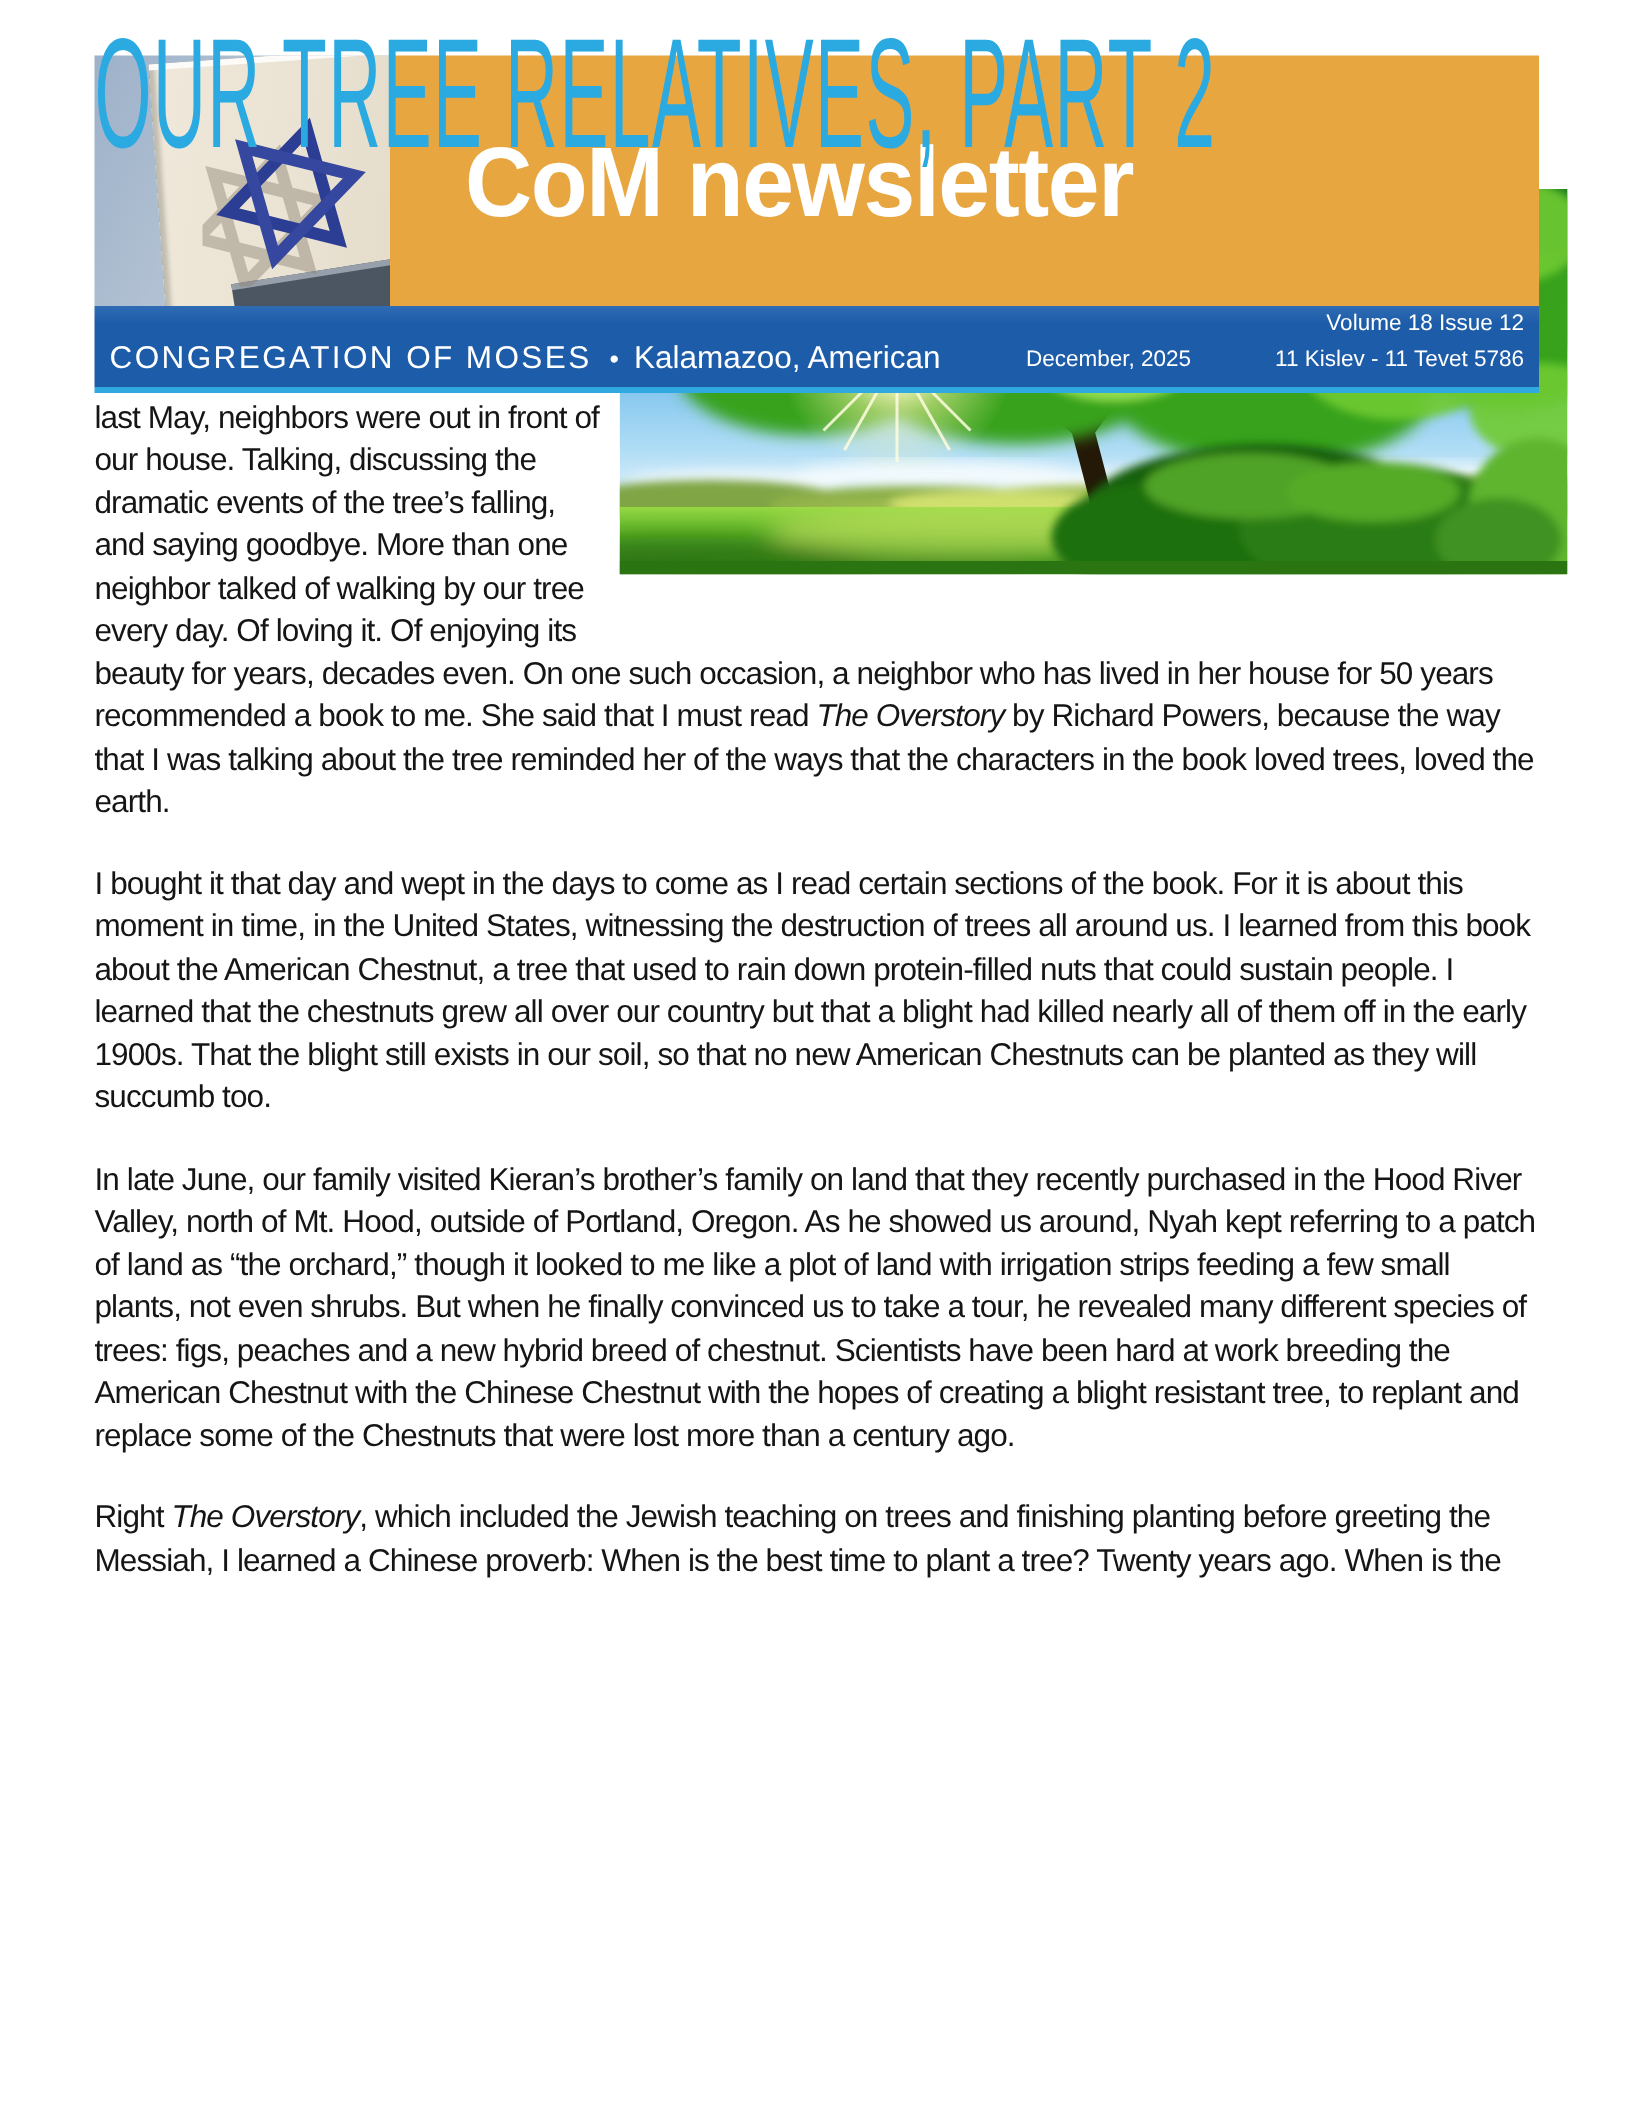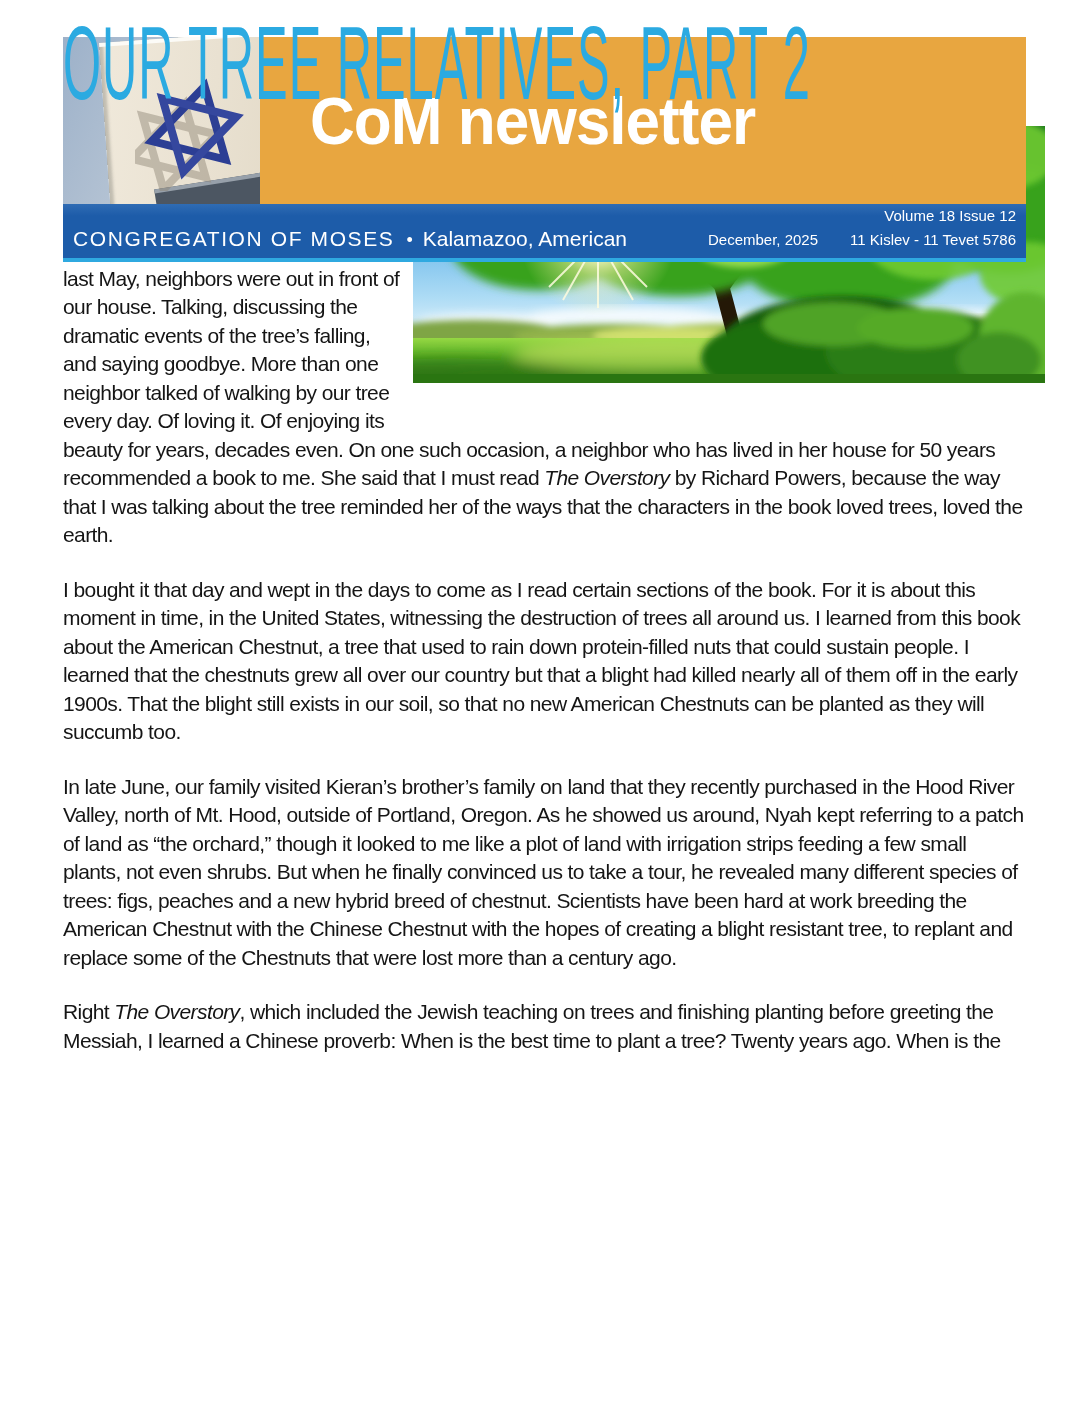--- a/index.html
+++ b/index.html
@@ -41,21 +41,21 @@
   .info-bar {
     height:58px; background:linear-gradient(180deg,#2f6cb4 0%,#1d5ca9 22%,#1d5ca9 100%);
     border-bottom:4px solid #2FA9E0;
     display:flex; justify-content:space-between; align-items:flex-end;
     padding:0 10px 6px 10px; color:#ffffff;
   }
   .org-line { font-size:21px; padding-bottom:1px; white-space:nowrap; }
   .org-name { letter-spacing:1.6px; }
   .bullet { margin:0 10px 0 12px; font-size:18px; }
   .issue-meta { text-align:right; font-size:15px; line-height:24px; white-space:nowrap; }
-  .dates .date-greg { margin-right:32px; }
+  .dates .date-greg { margin-right:56px; }
 
   
   .article-title { margin:14px 0 0 63px; height:102px; overflow:visible;text-decoration:underline; }
   .squeeze {
     display:inline-block; font-size:104px; line-height:98px; font-weight:400;
     color:#2BAAE1; letter-spacing:2px; white-space:nowrap;
     transform:scaleX(0.47); transform-origin:0 55%;
   }
 
   

